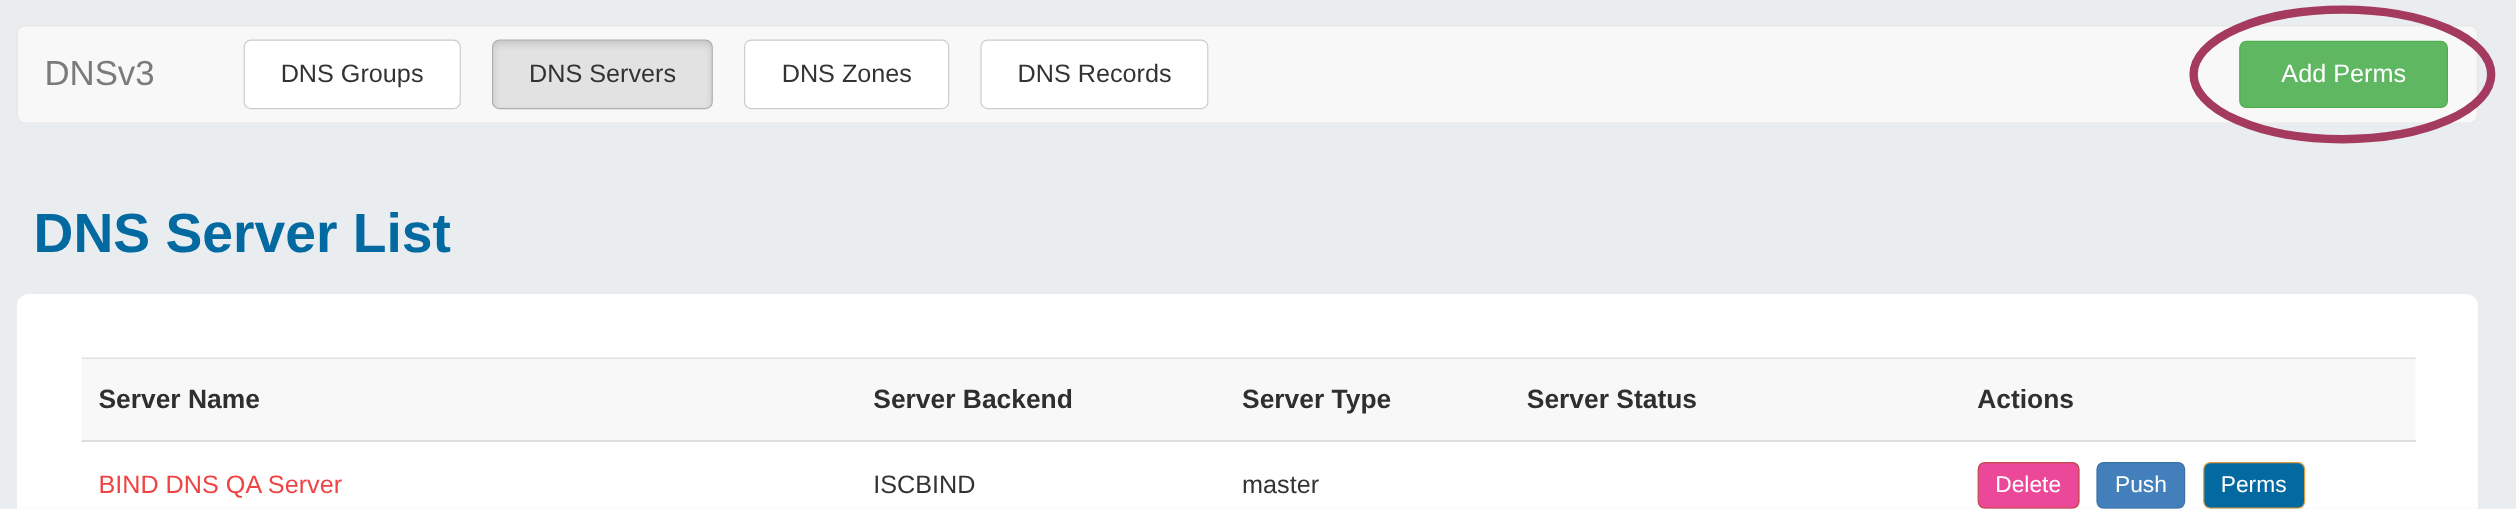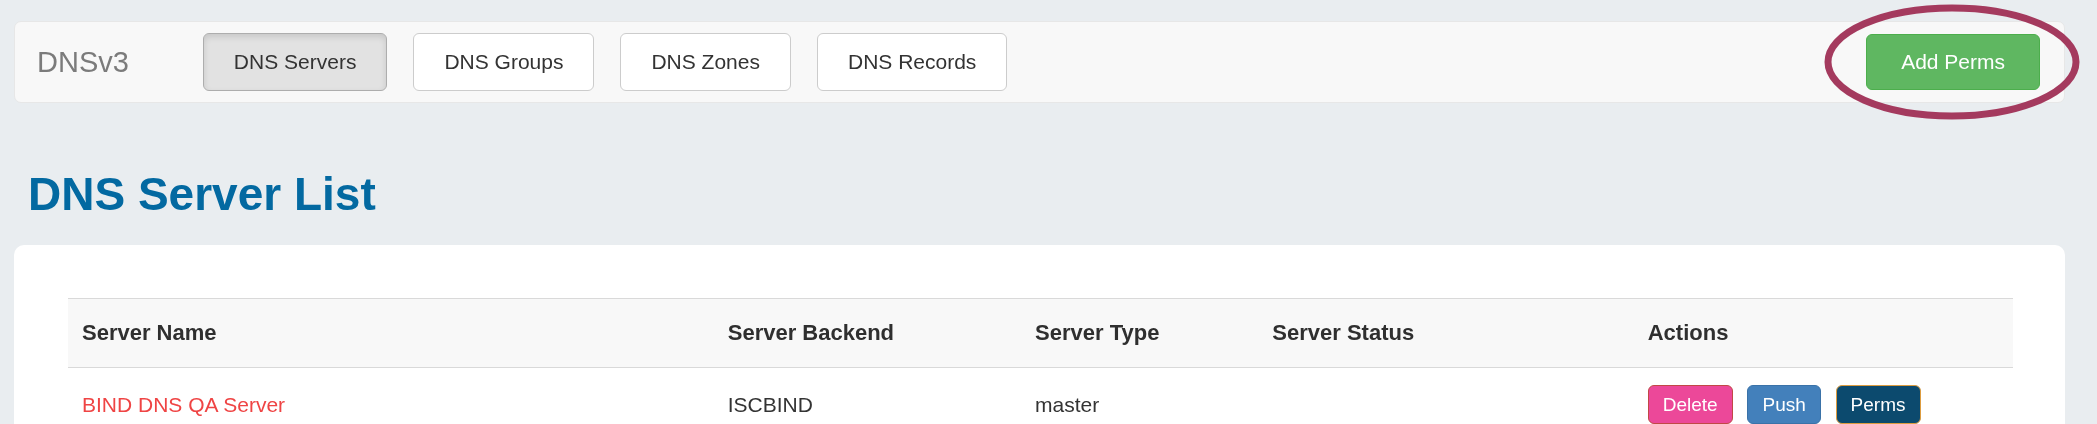--- a/index.html
+++ b/index.html
@@ -129,30 +129,30 @@
     line-height: 21px;
     color: #fff;
     border: 1px solid transparent;
     border-radius: 6px;
     padding: 8px 14px;
     margin-right: 9px;
     cursor: pointer;
   }
   .action-delete { background: #ec4899; border-color: #c14845; }
   .action-push   { background: #4380bb; border-color: #3a72a8; }
-  .action-perms  { background: #0c4a6e; border-color: #dd9c3f; }
+  .action-perms  { background: #0369a1; border-color: #dd9c3f; }
 </style>
 </head>
 <body>
 
 <nav class="navbar">
   <a class="brand">DNSv3</a>
 
+  <button class="nav-btn">DNS Groups</button>
   <button class="nav-btn active">DNS Servers</button>
-  <button class="nav-btn">DNS Groups</button>
   <button class="nav-btn">DNS Zones</button>
   <button class="nav-btn">DNS Records</button>
 
   <div class="nav-spacer"></div>
 
   <div class="add-wrap">
     <button class="btn-add">Add Perms</button>
     <svg class="annotation-ellipse" viewBox="0 0 256 118" xmlns="http://www.w3.org/2000/svg">
       <ellipse cx="128" cy="59" rx="124" ry="54" fill="none" stroke="#a43a5e" stroke-width="7" style="stroke: rgb(164, 58, 94);"></ellipse>
     </svg>

